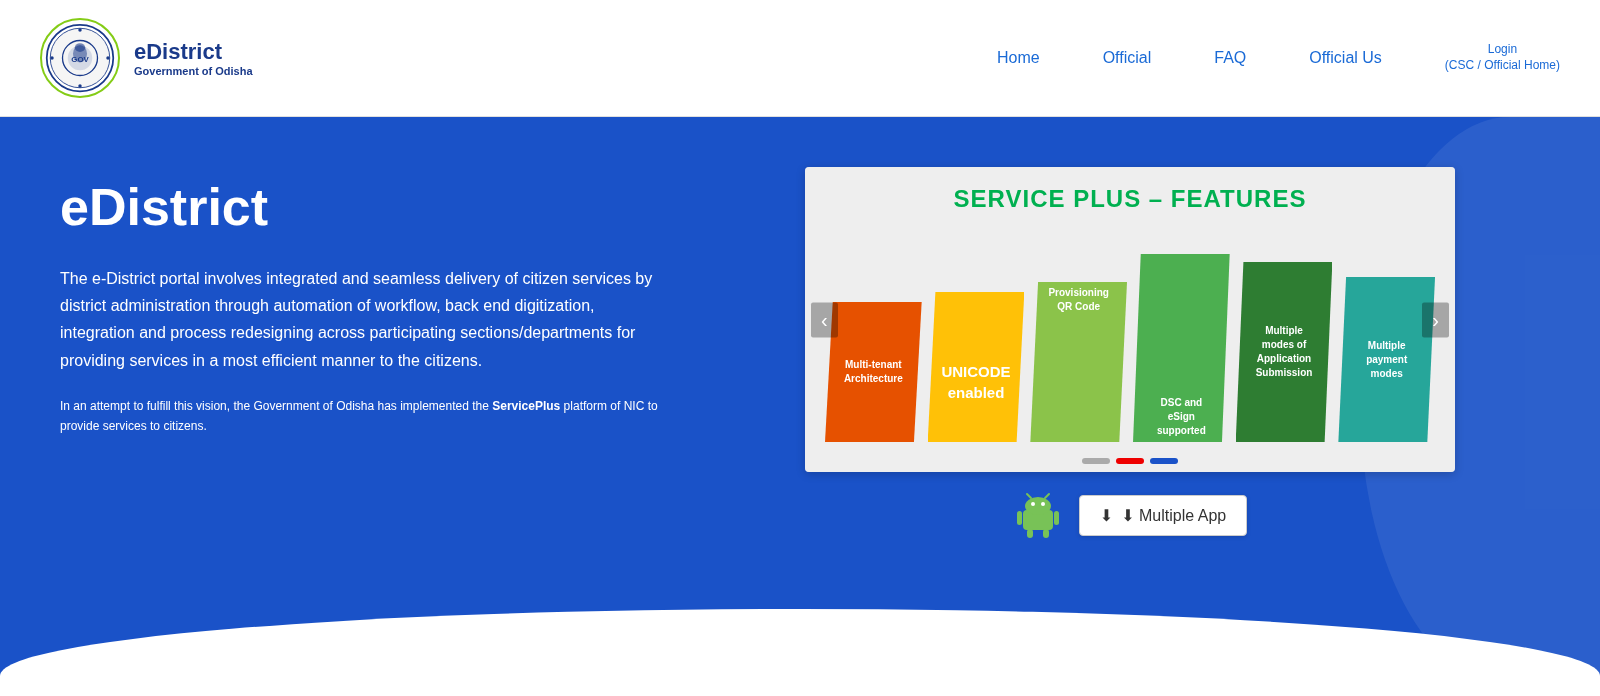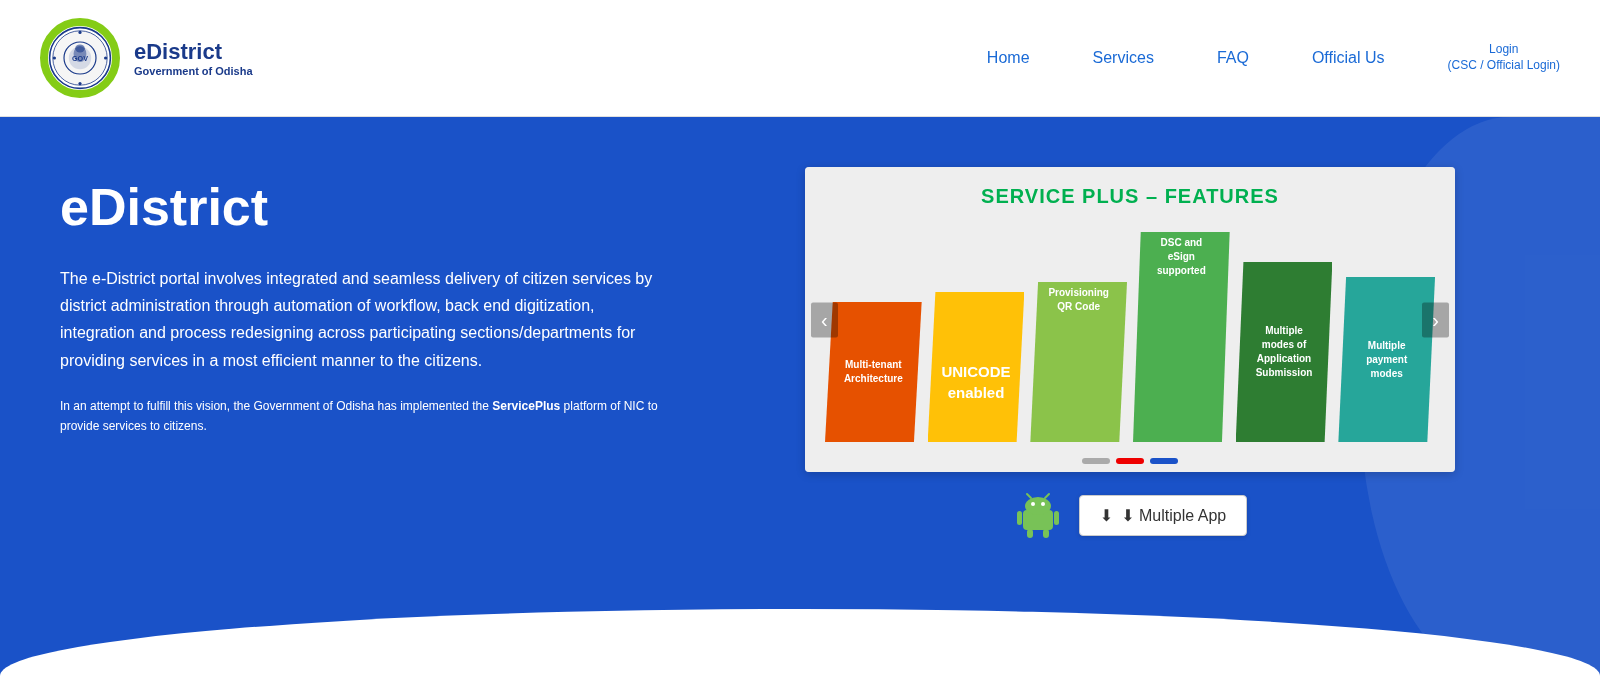--- a/index.html
+++ b/index.html
@@ -17,21 +17,21 @@
     .logo-area {
       display: flex;
       align-items: center;
       gap: 14px;
       min-width: 280px;
     }
     .logo-circle {
       width: 80px;
       height: 80px;
       border-radius: 50%;
-      border: 8px solid #84cc16;
+      border: 2px solid #84cc16;
       display: flex;
       align-items: center;
       justify-content: center;
       overflow: hidden;
       flex-shrink: 0;
     }
     .logo-circle svg {
       width: 70px;
       height: 70px;
     }
@@ -161,21 +161,21 @@
 
     .card-title-area {
       position: absolute;
       top: 18px;
       left: 0;
       right: 0;
       text-align: center;
       z-index: 2;
     }
     .card-title {
-      font-size: 20px;
+      font-size: 24px;
       color: #444;
       font-weight: 400;
       letter-spacing: 1px;
     }
     .card-title span {
       color: #00b050;
       font-weight: bold;
     }
 
     
@@ -290,26 +290,26 @@
       </svg>
     </div>
     <div class="logo-text">
       <span class="logo-title">eDistrict</span>
       <span class="logo-subtitle">Government of Odisha</span>
     </div>
   </div>
 
   <nav>
     <a class="nav-link">Home</a>
-    <a class="nav-link">Services</a>
+    <a class="nav-link">Official</a>
     <a class="nav-link">FAQ</a>
     <a class="nav-link">Official Us</a>
     <a class="nav-login">
       <span>Login</span><br>
-      <span>(CSC / Official Login)</span>
+      <span>(CSC / Official Home)</span>
     </a>
   </nav>
 </header>
 
 <section class="hero">
   <div class="hero-wave-right"></div>
 
   <div class="hero-content">
 
     <div class="hero-text">
@@ -339,21 +339,21 @@
 Architecture</span>
             </div>
             <div style="flex: 1 1 0%; height: 150px; background: rgb(255, 193, 7); clip-path: polygon(8% 0%, 100% 0%, 92% 100%, 0% 100%); display: flex; align-items: center; justify-content: center; position: relative;">
               <span style="font-size: 15px; color: rgb(255, 255, 255); text-align: center; font-weight: bold; line-height: 1.4; padding: 4px 6px; white-space: pre-line; margin-top: 30px;">UNICODE
 enabled</span>
             </div>
             <div style="flex: 1 1 0%; height: 160px; background: rgb(139, 195, 74); clip-path: polygon(8% 0%, 100% 0%, 92% 100%, 0% 100%); display: flex; align-items: flex-start; justify-content: center; position: relative;">
               <span style="font-size: 10px; color: rgb(255, 255, 255); text-align: center; font-weight: bold; line-height: 1.4; padding: 4px 6px; white-space: pre-line;">Provisioning
 QR Code</span>
             </div>
-            <div style="flex: 1 1 0%; height: 210px; background: rgb(76, 175, 80); clip-path: polygon(8% 0%, 100% 0%, 92% 100%, 0% 100%); display: flex; align-items: flex-start; justify-content: center; position: relative;">
+            <div style="flex: 1 1 0%; height: 188px; background: rgb(76, 175, 80); clip-path: polygon(8% 0%, 100% 0%, 92% 100%, 0% 100%); display: flex; align-items: flex-end; justify-content: center; position: relative;">
               <span style="font-size: 10px; color: rgb(255, 255, 255); text-align: center; font-weight: bold; line-height: 1.4; padding: 4px 6px; white-space: pre-line;">DSC and
 eSign
 supported</span>
             </div>
             <div style="flex: 1 1 0%; height: 180px; background: rgb(46, 125, 50); clip-path: polygon(8% 0%, 100% 0%, 92% 100%, 0% 100%); display: flex; align-items: center; justify-content: center; position: relative;">
               <span style="font-size: 10px; color: rgb(255, 255, 255); text-align: center; font-weight: bold; line-height: 1.4; padding: 4px 6px; white-space: pre-line;">Multiple
 modes of
 Application
 Submission</span>
             </div>

